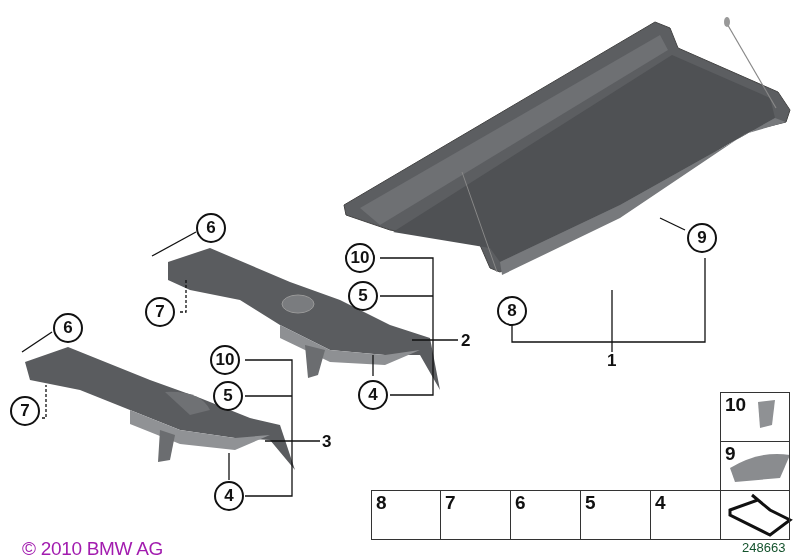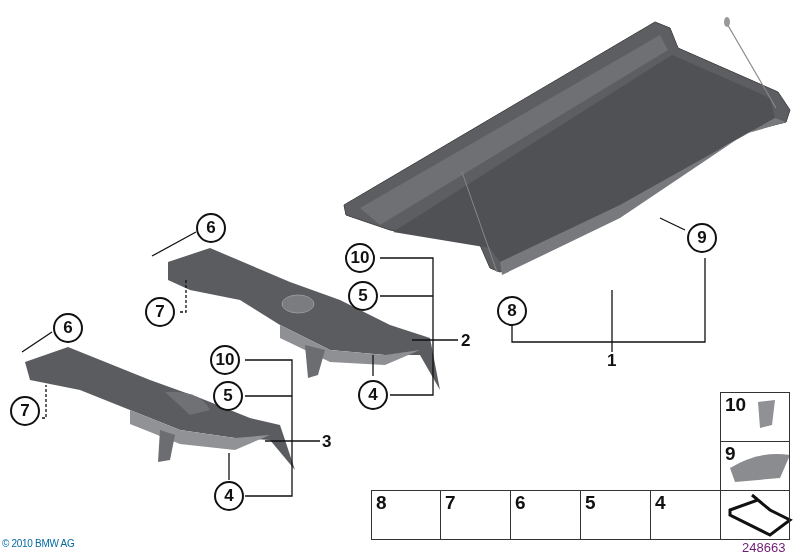--- a/index.html
+++ b/index.html
@@ -1,22 +1,22 @@
 <!DOCTYPE html>
 <html><head>
 <meta charset="utf-8">
 <style>
   html,body{margin:0;padding:0;background:#fff;}
   body{width:800px;height:560px;position:relative;overflow:hidden;font-family:"Liberation Sans",sans-serif;}
   #art{position:absolute;left:0;top:0;}
   .callout{position:absolute;width:30px;height:30px;border:2px solid #111;border-radius:50%;background:#fff;
     display:flex;align-items:center;justify-content:center;font-weight:bold;font-size:17px;color:#111;box-sizing:border-box;}
   .lbl{position:absolute;font-weight:bold;font-size:17px;color:#111;}
-  .copyright{position:absolute;left:2px;top:538px;font-size:10px;color:#0369a1;letter-spacing:-0.3px;}
-  .diagid{position:absolute;left:742px;top:540px;font-size:13px;color:#701a75;}
+  .copyright{position:absolute;left:22px;top:538px;font-size:19px;color:#a21caf;letter-spacing:-0.3px;}
+  .diagid{position:absolute;left:742px;top:540px;font-size:13px;color:#14532d;}
   .cell{position:absolute;border:1px solid #333;box-sizing:border-box;background:#fff;}
   .cellnum{position:absolute;left:4px;top:1px;font-weight:bold;font-size:19px;color:#111;}
 </style>
 </head>
 <body>
 
 <svg id="art" width="800" height="560">
 
   <g>
     <path d="M344,205 L655,22 L670,28 L678,48 L778,92 L790,110 L786,122 L745,132 L620,215 L500,272 L490,268 L480,245 L390,230 L346,215 Z" fill="#5c5e61" stroke="#444" stroke-width="1"></path>

